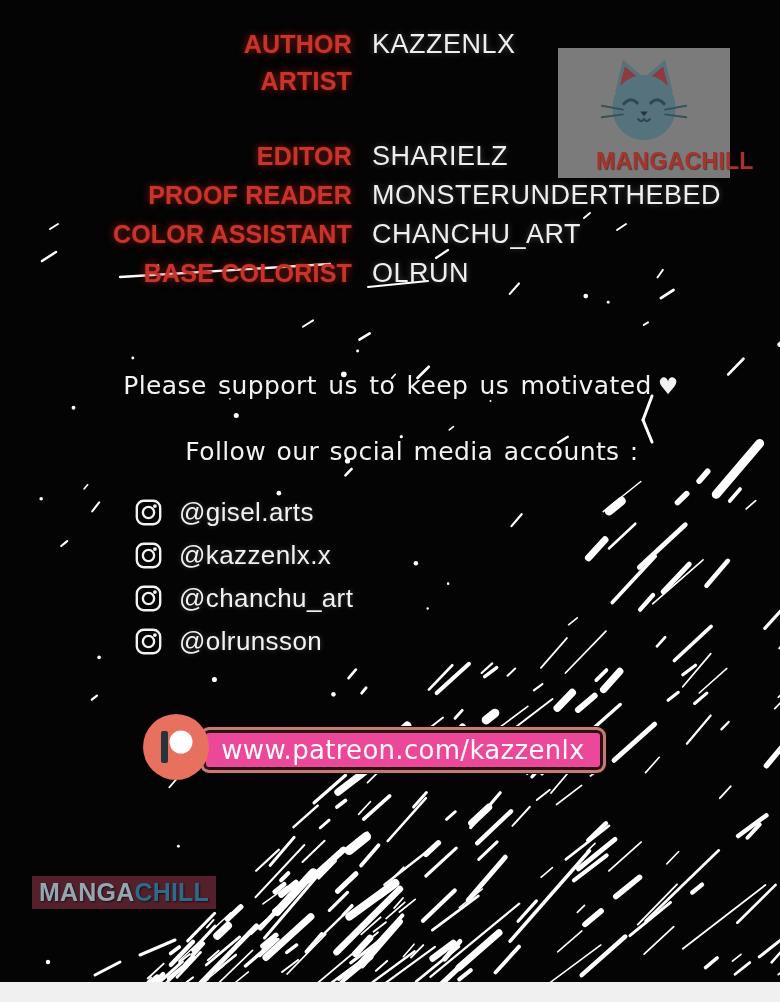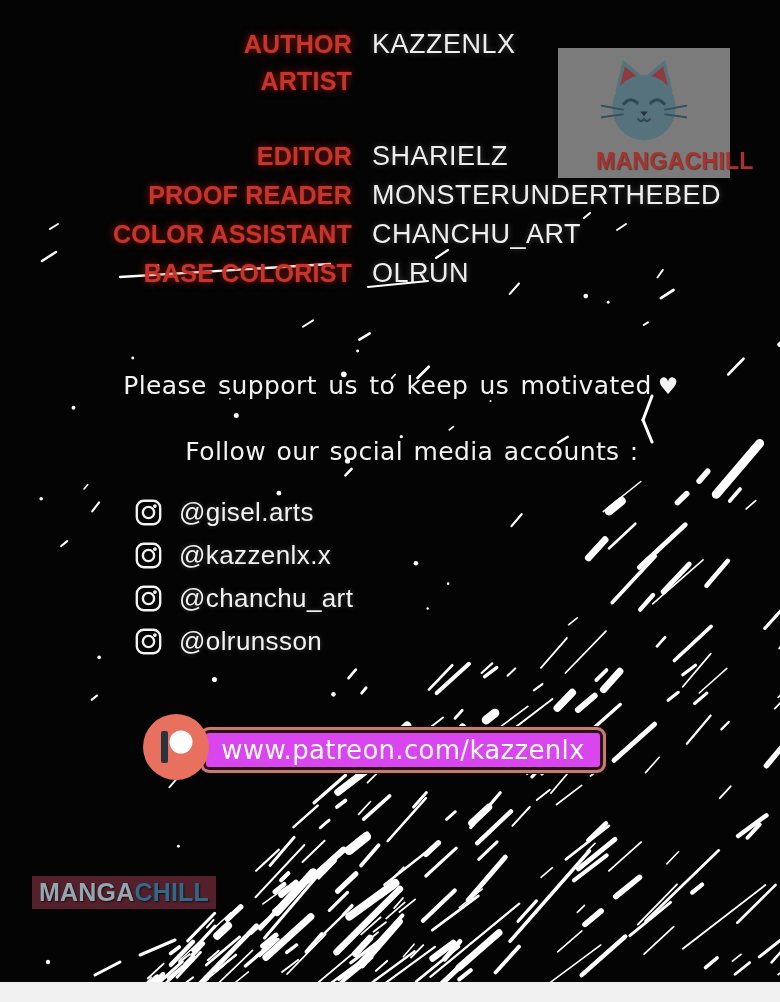--- a/index.html
+++ b/index.html
@@ -48,21 +48,21 @@
   .social{left:135px;top:499px;}
   .social-row{display:flex;align-items:center;margin-bottom:16px;height:27px;}
   .social-row svg{display:block;}
   .social-handle{
     margin-left:17px;font-size:26px;color:#f2f2f2;letter-spacing:.4px;
     text-shadow:0 0 5px rgba(255,255,255,.25);
   }
 
   
   .patreon-box{
-    left:200px;top:727px;width:400px;height:40px;background:#d946ef;
+    left:200px;top:727px;width:400px;height:40px;background:#ec4899;
     border:3px solid #bf7e71;border-radius:9px;
     box-shadow:inset 0 0 0 3px #2c1013, 0 0 0 1px #1a0707;
     display:flex;align-items:center;justify-content:center;z-index:3;
   }
   .patreon-url{
     color:#fafafa;font-family:"DejaVu Sans",sans-serif;font-size:26px;letter-spacing:.3px;
   }
   .patreon-circle{
     left:143px;top:714px;width:66px;height:66px;border-radius:50%;
     background:#e8705f;z-index:4;display:flex;align-items:center;justify-content:center;

